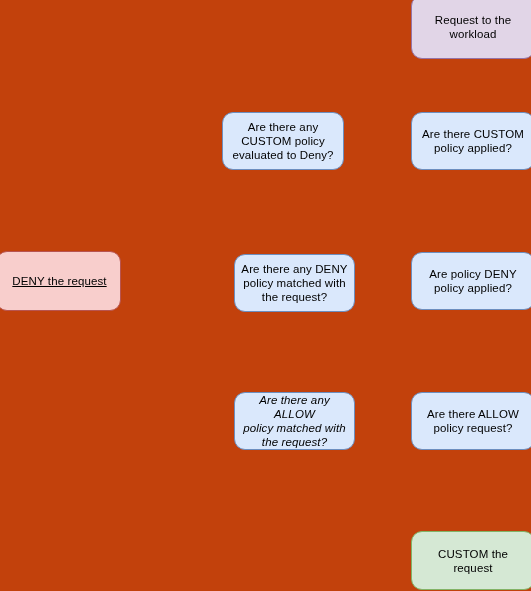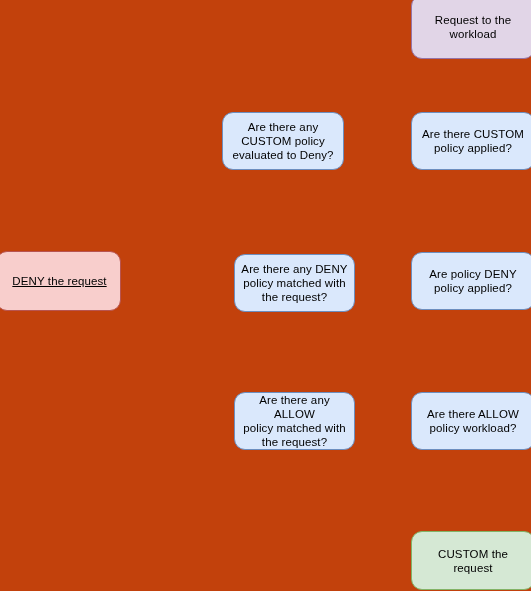--- a/index.html
+++ b/index.html
@@ -54,21 +54,21 @@
   }
   
   .n-request   { left: 411px; top: -5px;  width: 124px; height: 64px; }
   .n-custom-r  { left: 411px; top: 112px; width: 124px; height: 58px; }
   .n-deny-r    { left: 411px; top: 252px; width: 124px; height: 58px; }
   .n-allow-r   { left: 411px; top: 392px; width: 124px; height: 58px; }
   .n-allow-end { left: 411px; top: 531px; width: 124px; height: 59px; }
 
   .n-custom-m  { left: 222px; top: 112px; width: 122px; height: 58px; }
   .n-deny-m    { left: 234px; top: 254px; width: 121px; height: 58px; }
-  .n-allow-m   { left: 234px; top: 392px; width: 121px; height: 58px; }
+  .n-allow-m   { left: 234px; top: 392px; width: 121px; height: 58px; font-style: italic; }
 
   
   .n-deny-end  { left: -4px; top: 251px; width: 125px; height: 60px; }
   .n-deny-end .node-text { padding-left: 2px; text-decoration: underline; }
 </style>
 </head>
 <body>
 
 <div id="canvas">
 
@@ -98,21 +98,21 @@
 policy matched with
 the request?</span>
   </div>
 
   <div class="node red n-deny-end">
     <span class="node-text">DENY the request</span>
   </div>
 
   <div class="node blue n-allow-r">
     <span class="node-text">Are there ALLOW
-policy workload?</span>
+policy request?</span>
   </div>
 
   <div class="node blue n-allow-m">
     <span class="node-text">Are there any ALLOW
 policy matched with
 the request?</span>
   </div>
 
   <div class="node green n-allow-end">
     <span class="node-text">CUSTOM the request</span>

